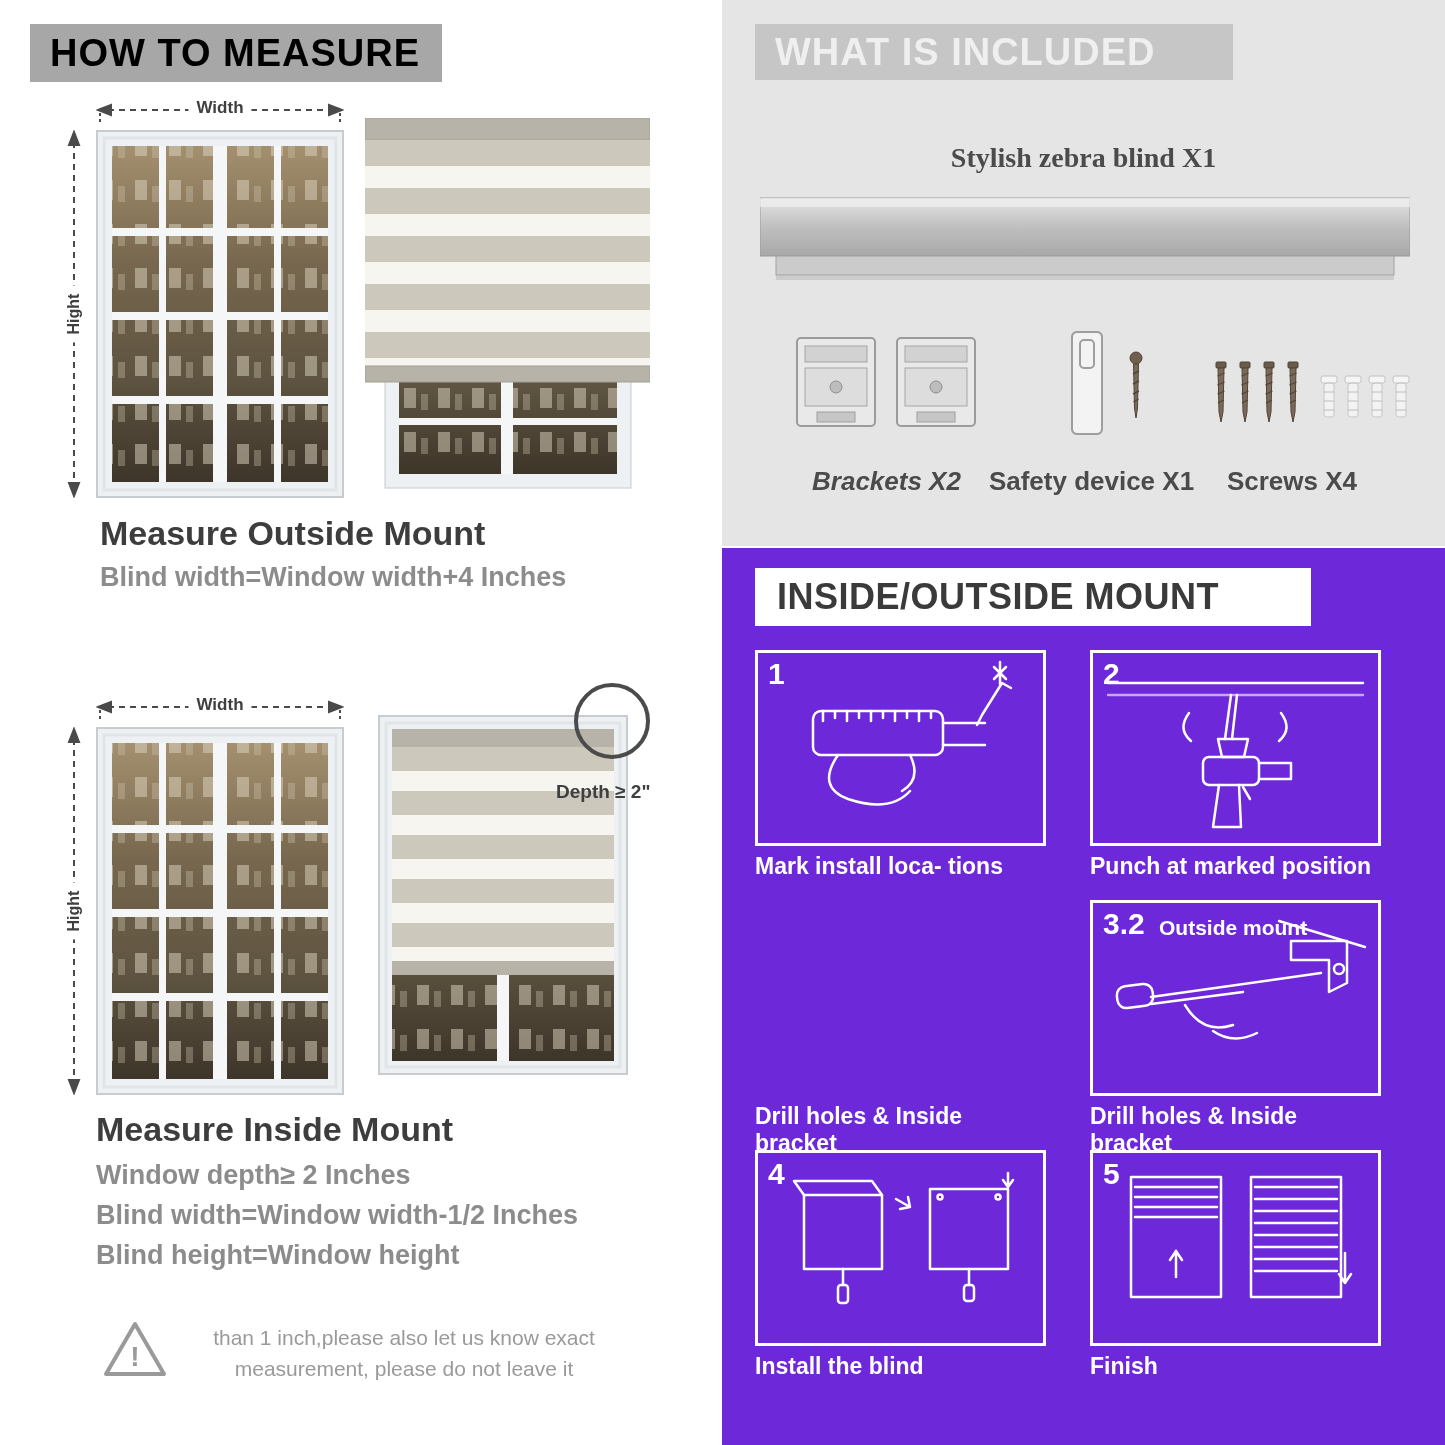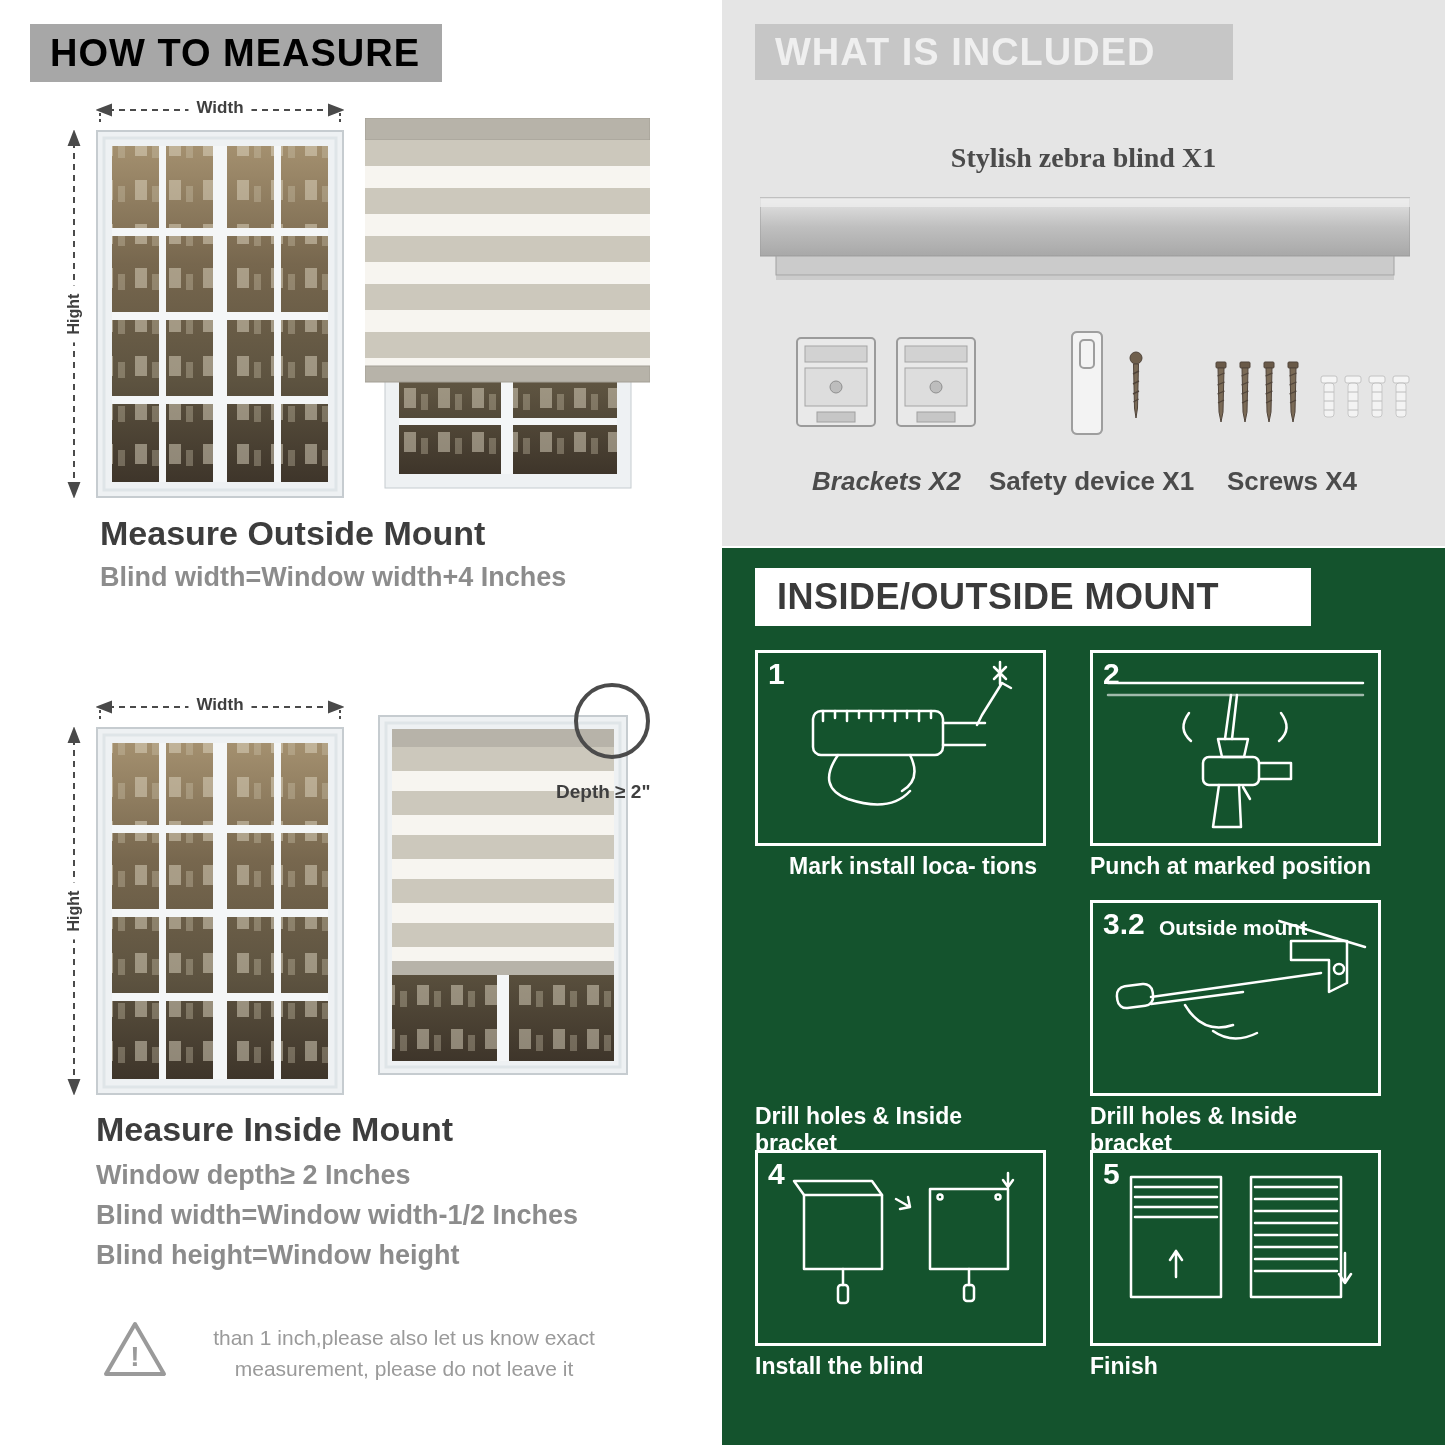--- a/index.html
+++ b/index.html
@@ -45,21 +45,21 @@
   .included-header {
     position:absolute; left:33px; top:24px; width:478px; height:56px;
     background:#c6c6c6; color:#efefef; font-size:38px; font-weight:bold;
     letter-spacing:1px; display:flex; align-items:center; padding-left:20px;
   }
   .product-label { position:absolute; left:0; top:142px; width:100%; text-align:center;
     font-size:28px; font-weight:bold; color:#4b4b4b;font-family:Liberation Serif, serif; }
   .hw-label { position:absolute; top:466px; text-align:center; font-size:26px; font-weight:bold; color:#4b4b4b; }
 
   .right-bottom {
-    position:absolute; left:722px; top:548px; width:723px; height:897px; background:#14532d;
+    position:absolute; left:722px; top:548px; width:723px; height:897px; background:#6d28d9;
   }
   .mount-header {
     position:absolute; left:33px; top:20px; width:556px; height:58px;
     background:#fff; color:#3a3a3a; font-size:36px; font-weight:bold;
     letter-spacing:0.5px; display:flex; align-items:center; padding-left:22px;
   }
   .panel { position:absolute; width:291px; height:196px; border:3px solid #fff; }
   .panel .num { position:absolute; top:4px; left:10px; font-size:30px; font-weight:bold; color:#fff; }
   .panel .ptitle { position:absolute; top:13px; left:66px; font-size:21px; font-weight:bold; color:#fff; }
   .panel .art { position:absolute; left:0; top:0; }
@@ -309,21 +309,21 @@
           <path d="M244,30 L224,62 L219,72"></path>
           <path d="M244,30 l9,5"></path>
           <path d="M236,14 l12,12 M248,14 l-12,12 M242,9 v22"></path>
           <path d="M80,102 q-22,32 10,44 q42,14 62,-8"></path>
           <path d="M152,102 q12,24 -8,36"></path>
         </g>
       </svg>
       <span class="num">1</span>
       <span class="ptitle"></span>
     </div>
-    <div class="caption" style="left:33px; top:305px;margin-left:34px;">Mark install loca- tions</div>
+    <div class="caption" style="left:33px; top:305px;">Mark install loca- tions</div>
 
     <div class="panel" style="left:368px; top:102px;">
       <svg class="art" width="285" height="190" viewBox="0 0 285 190">
         <g stroke="#fff" stroke-width="2.5" fill="none" stroke-linecap="round" stroke-linejoin="round">
           <path d="M15,30 h255"></path>
           <path d="M15,42 h255" opacity="0.6"></path>
           <path d="M138,42 L132,86 M144,42 L139,86"></path>
           <path d="M125,86 h30 l-4,18 h-22 z"></path>
           <rect x="110" y="104" width="56" height="28" rx="6"></rect>
           <path d="M166,110 h32 v16 h-32"></path>

